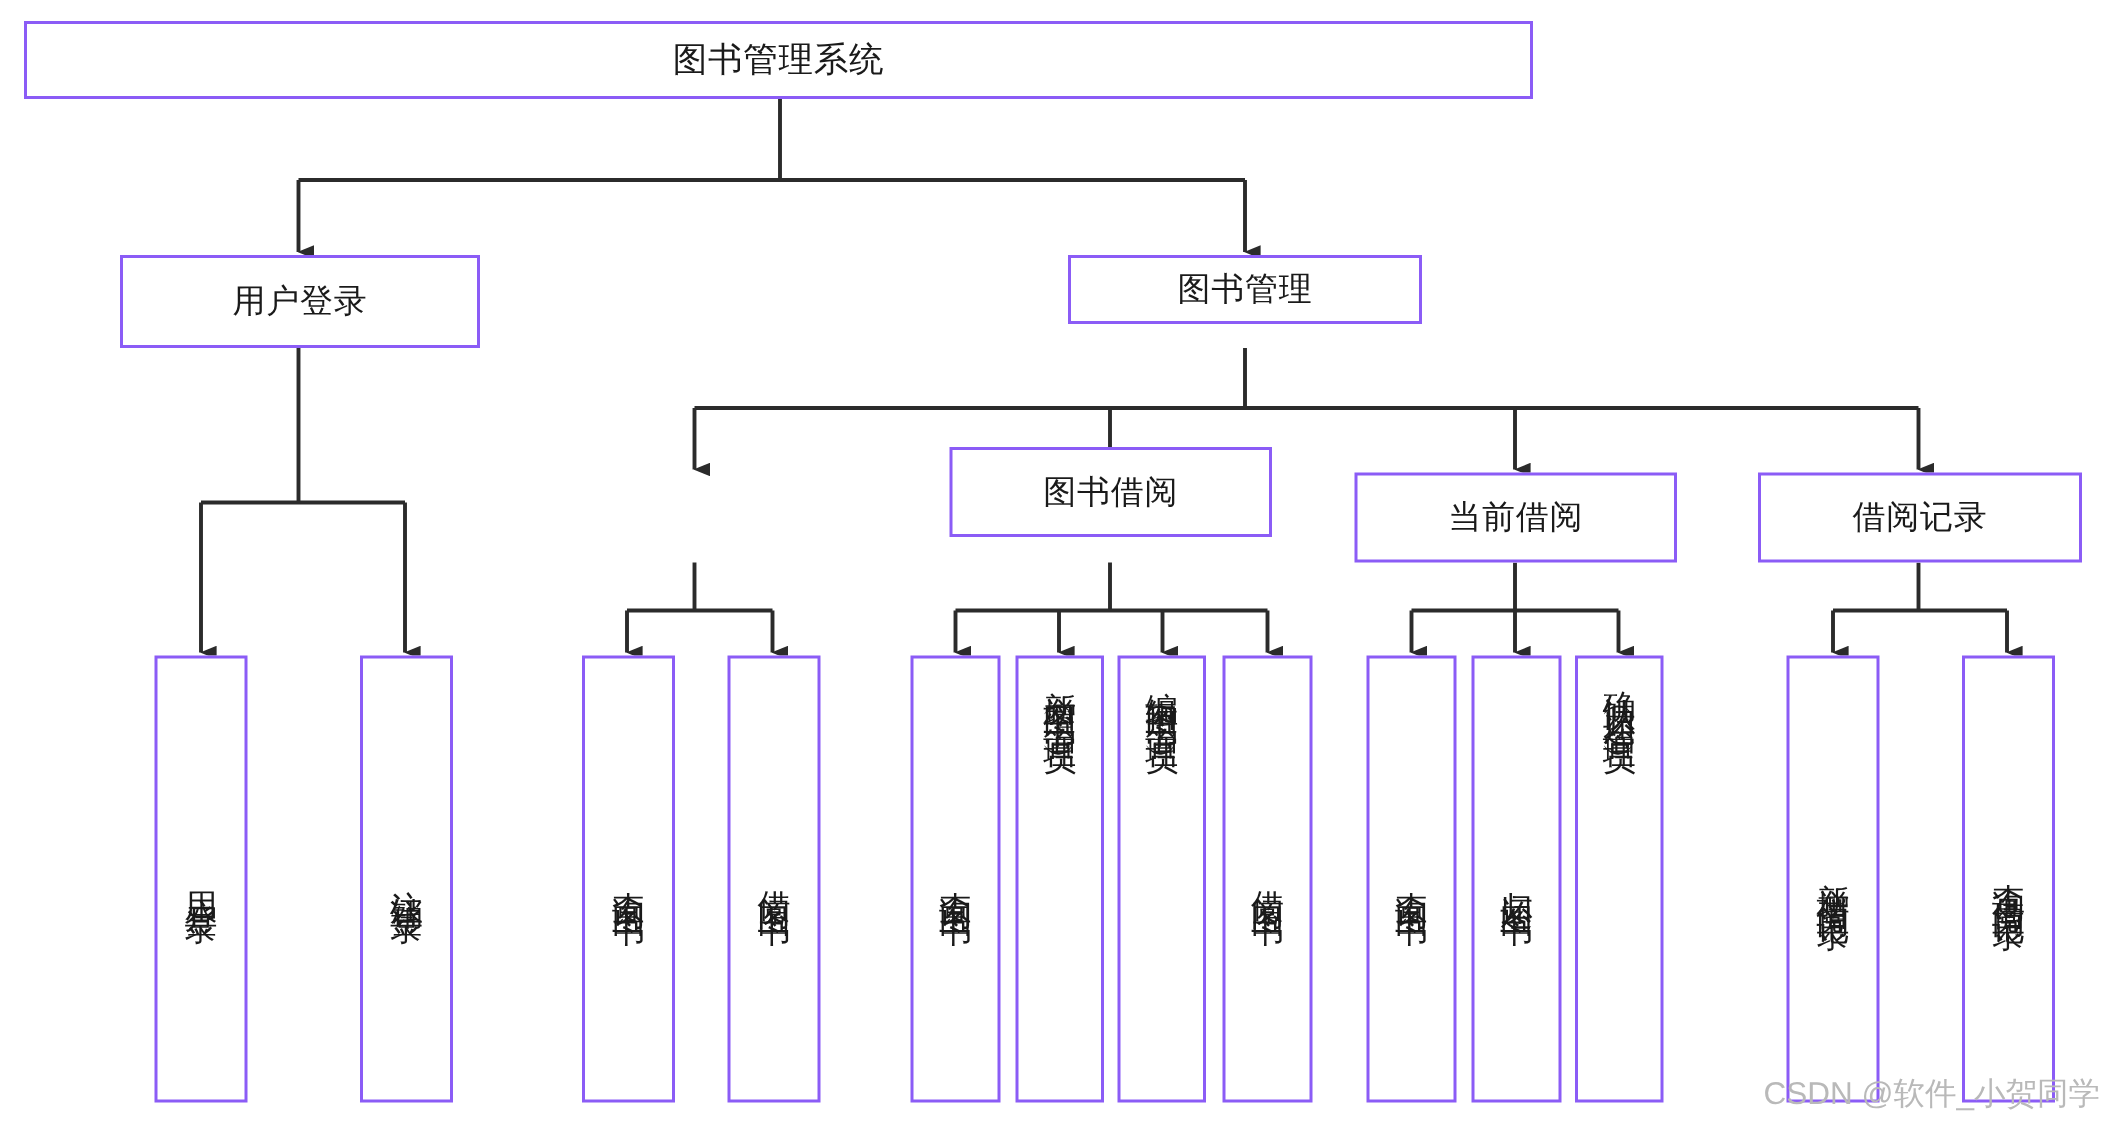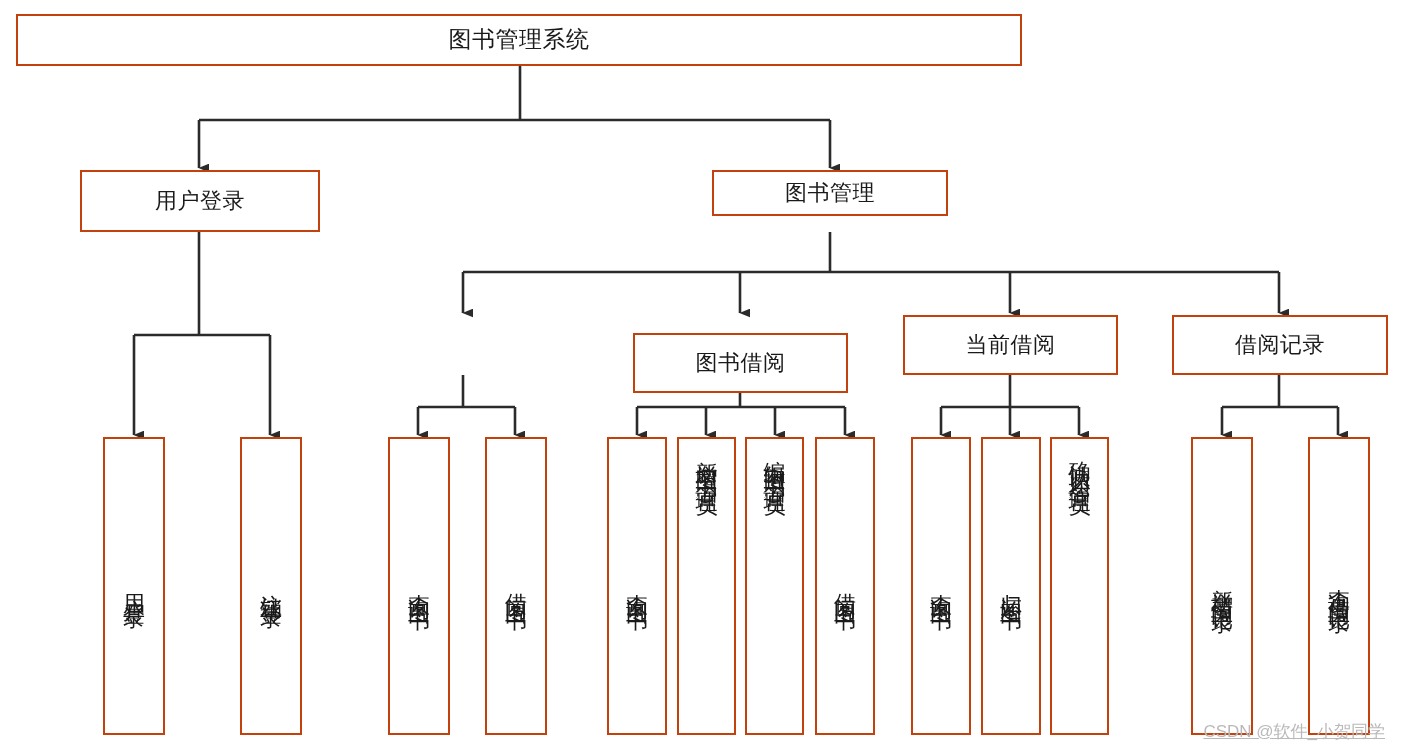--- a/index.html
+++ b/index.html
@@ -21,21 +21,21 @@
     position: absolute;
     top: 0;
     left: 0;
     width: 1405px;
     height: 747px;
   }
   .node-box {
     position: absolute;
     box-sizing: border-box;
     background: #ffffff;
-    border: 2px solid #c2410c;
+    border: 2px solid #8b5cf6;
     display: flex;
     align-items: center;
     justify-content: center;
     overflow: hidden;
   }
   .node-label {
     color: #1a1a1a;
     font-family: "Liberation Sans", "DejaVu Sans", sans-serif;
     line-height: 1.18;
     white-space: nowrap;
@@ -54,28 +54,27 @@
     letter-spacing: 5px;
     line-height: 1;
     white-space: nowrap;
   }
   .node-leaf.tall-text {
     align-items: flex-start;
     padding-top: 4px;
   }
   .watermark {
     position: absolute;
-    right: 20px;
+    right: 5px;
     bottom: 4px;
-    font-size: 17px;
+    font-size: 21px;
     color: #b9b9b9;
     font-family: "Liberation Sans", "DejaVu Sans", sans-serif;
     white-space: nowrap;
     pointer-events: none;
-    text-decoration: underline;
   }
 </style>
 </head>
 <body>
 
 <div id="canvas">
 
   <svg id="diagram-svg" viewBox="0 0 1405 747" xmlns="http://www.w3.org/2000/svg">
     <defs>
       <marker id="arrowhead" markerWidth="9" markerHeight="11" refX="4.5" refY="10.4" orient="auto" markerUnits="userSpaceOnUse">
@@ -145,21 +144,21 @@
     <span class="node-label">图书管理系统</span>
   </div>
 
   <div class="node-box node-l2" style="left:80px; top:170px; width:240px; height:62px;">
     <span class="node-label">用户登录</span>
   </div>
   <div class="node-box node-l2" style="left:712px; top:170px; width:236px; height:46px;">
     <span class="node-label">图书管理</span>
   </div>
 
-  <div class="node-box node-l3" style="left:633px; top:333px; width:215px; height:60px;">
+  <div class="node-box node-l3" style="left:633px; top:298px; width:215px; height:60px;">
     <span class="node-label">图书借阅</span>
   </div>
   <div class="node-box node-l3" style="left:903px; top:315px; width:215px; height:60px;">
     <span class="node-label">当前借阅</span>
   </div>
   <div class="node-box node-l3" style="left:1172px; top:315px; width:216px; height:60px;">
     <span class="node-label">借阅记录</span>
   </div>
 
   <div class="node-box node-leaf" style="left:103px; top:437px; width:62px; height:298px;">

